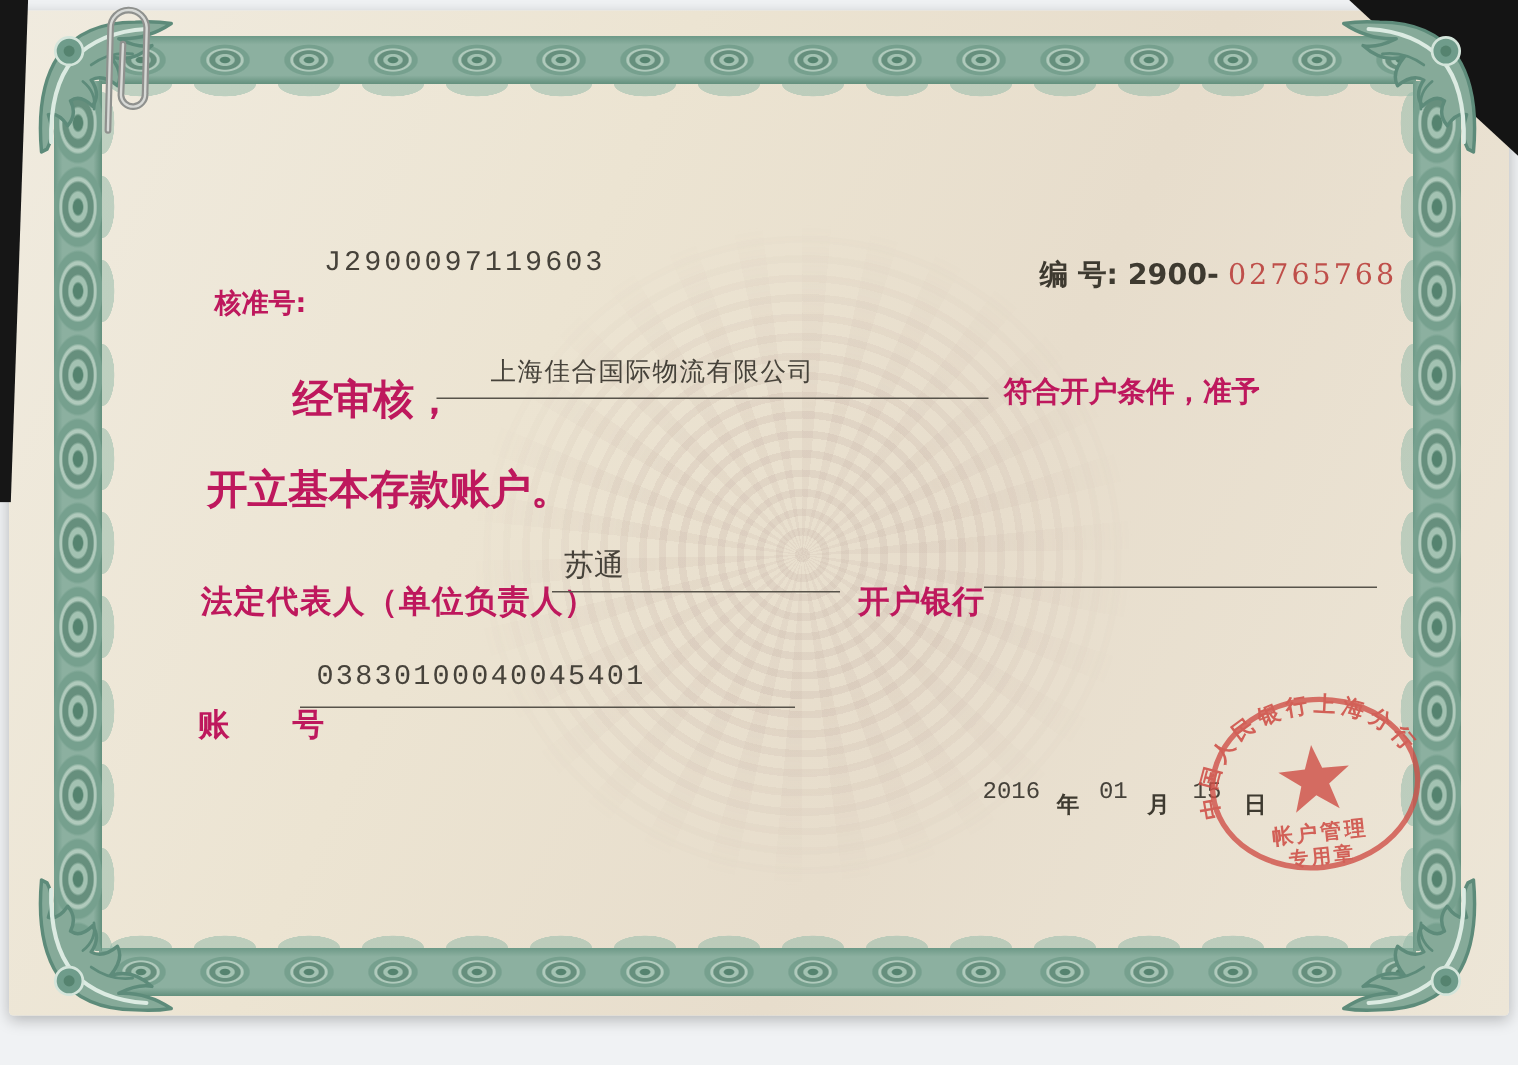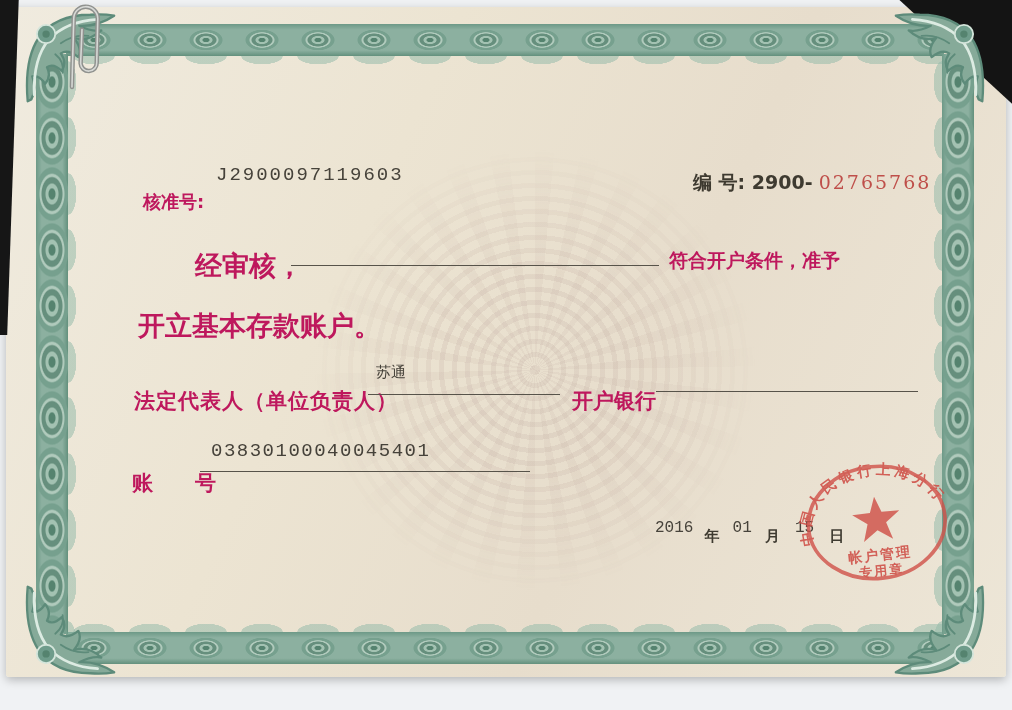--- a/index.html
+++ b/index.html
@@ -125,27 +125,28 @@
 
   <div class="lab" style="left:143px;top:172px;font-size:18px;">核准号:</div>
   <div class="val" style="left:216px;top:164px;font-size:19px;letter-spacing:2px;">J2900097119603</div>
 
   <div style="position:absolute;left:693px;top:170px;font-size:19px;white-space:nowrap;">
     <span style="color:#3e3a30;font-weight:700;">编 号: </span><span style="color:#3e3a30;font-weight:700;">2900-</span>
     <span class="red" style="font-family:'DejaVu Serif','Liberation Serif',serif;letter-spacing:2px;">02765768</span>
   </div>
 
   <div class="lab" style="left:195px;top:230px;font-size:27px;">经审核，</div>
+  <div class="val" style="left:327px;top:236px;font-size:17px;letter-spacing:1px;">上海佳合国际物流有限公司</div>
   <div class="uline" style="left:291px;top:265px;width:368px;"></div>
   <div class="lab" style="left:669px;top:230px;font-size:19px;">符合开户条件，准予</div>
 
   <div class="lab" style="left:138px;top:290px;font-size:27px;">开立基本存款账户。</div>
 
   <div class="lab" style="left:134px;top:369px;font-size:21px;letter-spacing:1px;">法定代表人（单位负责人）</div>
-  <div class="val" style="left:376px;top:363px;font-size:15px;">苏通</div>
+  <div class="val" style="left:376px;top:363px;font-size:20px;">苏通</div>
   <div class="uline" style="left:368px;top:394px;width:192px;"></div>
 
   <div class="lab" style="left:572px;top:369px;font-size:21px;">开户银行</div>
   <div class="uline" style="left:656px;top:391px;width:262px;"></div>
 
   <div class="lab" style="left:132px;top:451px;font-size:21px;text-align:right;">账　　号</div>
   <div class="val" style="left:211px;top:440px;font-size:19px;letter-spacing:1.5px;">03830100040045401</div>
   <div class="uline" style="left:200px;top:471px;width:330px;"></div>
 
   <div style="position:absolute;left:655px;top:517px;font-size:16px;color:#3e3a30;white-space:nowrap;">

